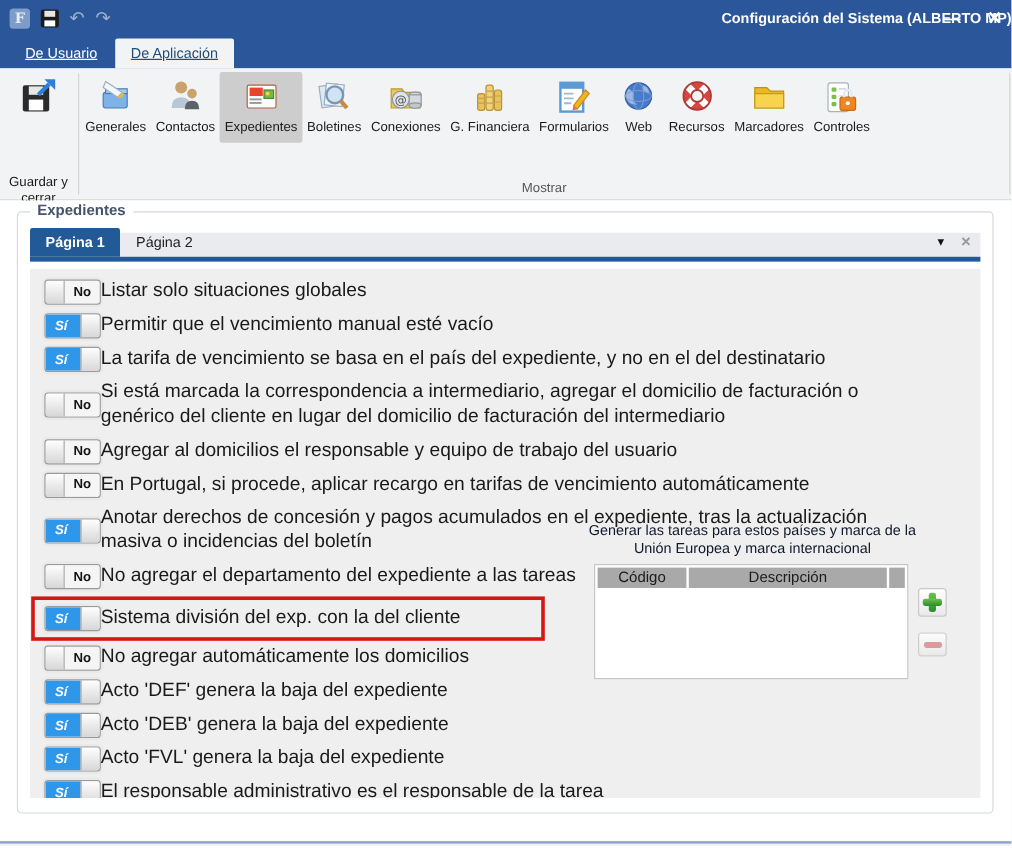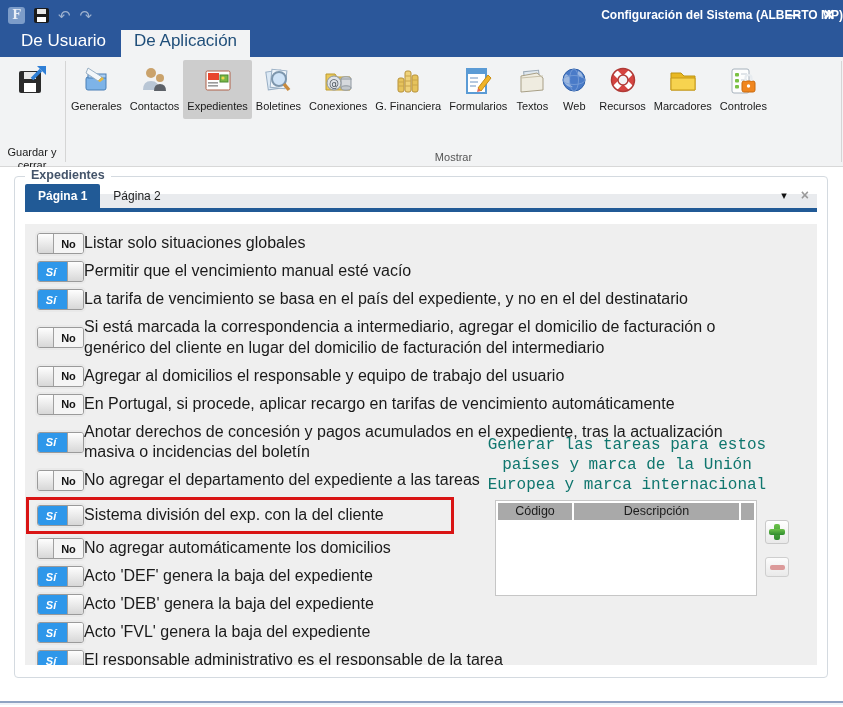--- a/index.html
+++ b/index.html
@@ -25,21 +25,21 @@
   .undo-redo { font-size:15px; color:#9db1ce; line-height:1; }
   .tb-title {
     position:absolute; left:0; right:0; text-align:right; font-size:12px;
     color:#fff; font-weight:bold; pointer-events:none;
   }
   .tb-ctrls { margin-left:auto; display:flex; gap:22px; align-items:center; z-index:2; }
   .tb-min { font-size:14px; font-weight:bold; }
   .tb-close { font-size:15px; font-weight:bold; }
   
   .ribbon-tabs { height:27px; background:#2b579a; display:flex; align-items:flex-end; padding-left:8px; gap:2px; }
-  .rtab { font-size:17px; padding:5px 13px 6px; color:#fff; }
+  .rtab { font-size:12px; padding:5px 13px 6px; color:#fff;text-decoration:underline; }
   .rtab.active { background:#f2f3f4; color:#1f4e79; border-radius:2px 2px 0 0; }
   
   .ribbon { height:110px; background:#f2f3f4; border-bottom:1px solid #d8d8d8; display:flex; }
   .rgroup { display:flex; flex-direction:column; height:100%; }
   .rgroup-buttons { display:flex; flex:1; align-items:flex-start; padding-top:3px; }
   .rgroup-label { text-align:center; font-size:11px; color:#555; padding:1px 8px 3px; }
   .rsep { width:1px; background:#d5d5d5; margin:4px 1px; }
   .rbtn {
     display:flex; flex-direction:column; align-items:center; gap:2px;
     padding:4px 4px 6px; min-width:42px; cursor:default;
@@ -53,21 +53,21 @@
   .page { position:relative; height:540px; background:#fff; }
   .groupbox {
     position:absolute; left:14px; right:15px; top:9px; height:502px;
     border:1px solid #d4dae0; border-radius:4px; background:#fff;
   }
   .legend {
     position:absolute; top:-9px; left:10px; background:#fff; padding:0 6px;
     font-size:12.5px; font-weight:bold; color:#44546a;
   }
   .tabstrip {
-    position:absolute; left:10px; right:10px; top:17px; height:18px;
+    position:absolute; left:10px; right:10px; top:17px; height:24px;
     background:#e9ebee; border-bottom:4px solid #215a96; display:flex; align-items:flex-end;
   }
   .ptab { font-size:12px; padding:5px 13px; color:#222; }
   .ptab.active { background:#215a96; color:#fff; font-weight:bold; border-radius:2px 2px 0 0; }
   .strip-icons { margin-left:auto; display:flex; align-items:center; gap:14px; padding:0 8px 6px 0; }
   .strip-caret { font-size:11px; color:#111; }
   .strip-close { font-size:14px; color:#9a9a9a; font-weight:bold; line-height:1; }
   .tabpage {
     position:absolute; left:10px; right:10px; top:47px; height:441px;
     background:#efefef; overflow:hidden;
@@ -85,21 +85,21 @@
     background:#f7f7f7; display:flex; overflow:hidden;
     box-shadow:0 0 0 2px #e9e9e9;
   }
   .toggle .fill { flex:1; display:flex; align-items:center; justify-content:center; font-size:11px; font-weight:bold; }
   .toggle.si .fill { background:#2e97ea; color:#fff; font-style:italic; padding-right:3px; }
   .toggle.no .fill { background:#f5f5f5; color:#141414; }
   .toggle .knob { width:16px; background:linear-gradient(#fefefe,#d7d7d7); border-left:1px solid #a0a0a0; }
   .toggle.no .knob { border-left:none; border-right:1px solid #a0a0a0; }
   
   .tasks { position:absolute; left:452px; top:211px; width:330px; }
-  .tasks .caption { width:300px; text-align:center; font-size:16px; color:#0f766e; line-height:1.25;font-family:Liberation Mono, monospace; }
+  .tasks .caption { width:300px; text-align:center; font-size:12px; color:#0f172a; line-height:1.25; }
   .tasks-body { display:flex; margin-top:5px; }
   .grid { width:262px; height:96px; background:#fff; border:1px solid #c6c6c6; margin-left:18px; padding:2px; }
   .grid-head { display:flex; gap:2px; }
   .gh { background:#a9a9a9; color:#1c1c1c; font-size:12.5px; text-align:center; padding:1px 0 2px; }
   .gh.c1 { flex:0 0 74px; } .gh.c2 { flex:1; } .gh.c3 { flex:0 0 13px; }
   .grid-buttons { display:flex; flex-direction:column; gap:13px; margin-left:8px; margin-top:20px; }
   .gbtn { width:24px; height:24px; border:1px solid #c9c9c9; border-radius:3px; background:linear-gradient(#ffffff,#e9e9e9); display:flex; align-items:center; justify-content:center; position:relative; }
   .plus-glyph { position:relative; width:16px; height:16px; }
   .plus-glyph::before, .plus-glyph::after {
     content:""; position:absolute; background:linear-gradient(#6cc24a,#2e8b2e); border-radius:2px;
@@ -232,30 +232,20 @@
               <path d="M9 14 h8 M9 18 h8 M9 22 h6" stroke="#9db8d8" stroke-width="1.6"></path>
               <polygon points="17,24 27,11 30,14 20,27" fill="#f0b429" stroke="#c98d12"></polygon>
               <polygon points="17,24 20,27 16,28" fill="#e86a5a"></polygon>
             </svg>
           </span>
           <span class="rlabel">Formularios</span>
         </div>
         <div class="rbtn">
           <span class="ric">
             <svg width="34" height="34" viewBox="0 0 34 34">
-              <rect x="9" y="7" width="15" height="9" fill="#dfe8f0" stroke="#9aa8b5" transform="rotate(-6 16 11)"></rect>
-              <path d="M6 12 l16 -3 6 5 v12 l-22 2 z" fill="#efece0" stroke="#a89f86"></path>
-              <path d="M6 14 l22 -2" stroke="#c8c0a8"></path>
-            </svg>
-          </span>
-          <span class="rlabel">Textos</span>
-        </div>
-        <div class="rbtn">
-          <span class="ric">
-            <svg width="34" height="34" viewBox="0 0 34 34">
               <circle cx="17" cy="16" r="11" fill="#4a7bc8" stroke="#2f5fa8"></circle>
               <path d="M9 10 q5 3 4 7 q-1 4 3 6 q-6 1 -9 -5 q-1 -5 2 -8z" fill="#9db8e0"></path>
               <path d="M21 7 q5 2 5 7 q-4 -1 -5 -3 z" fill="#9db8e0"></path>
               <ellipse cx="17" cy="16" rx="11" ry="4.5" fill="none" stroke="#7aa0d8" stroke-width="0.8"></ellipse>
               <ellipse cx="17" cy="16" rx="4.5" ry="11" fill="none" stroke="#7aa0d8" stroke-width="0.8"></ellipse>
             </svg>
           </span>
           <span class="rlabel">Web</span>
         </div>
         <div class="rbtn">

